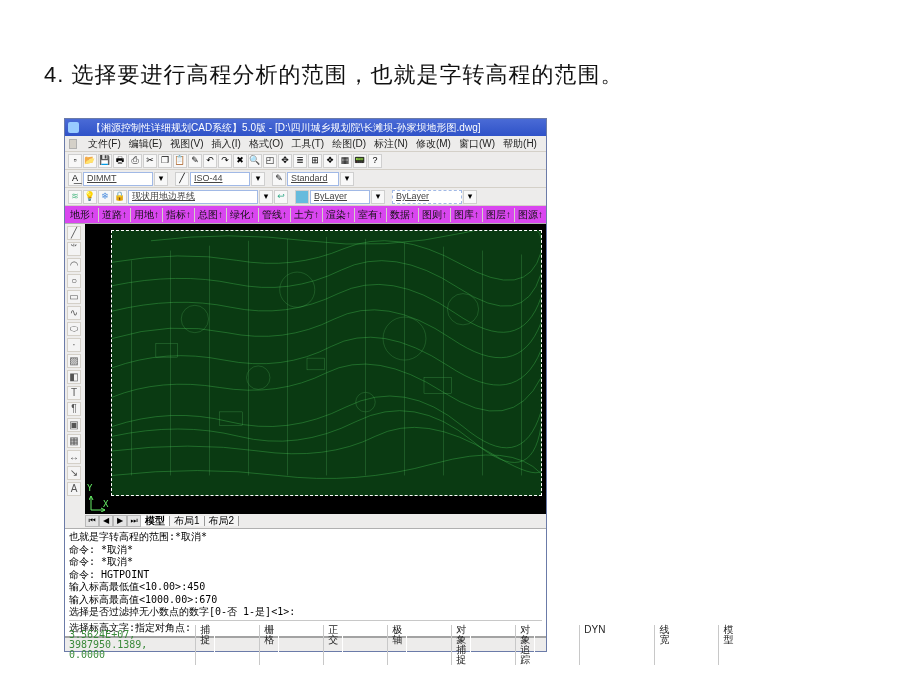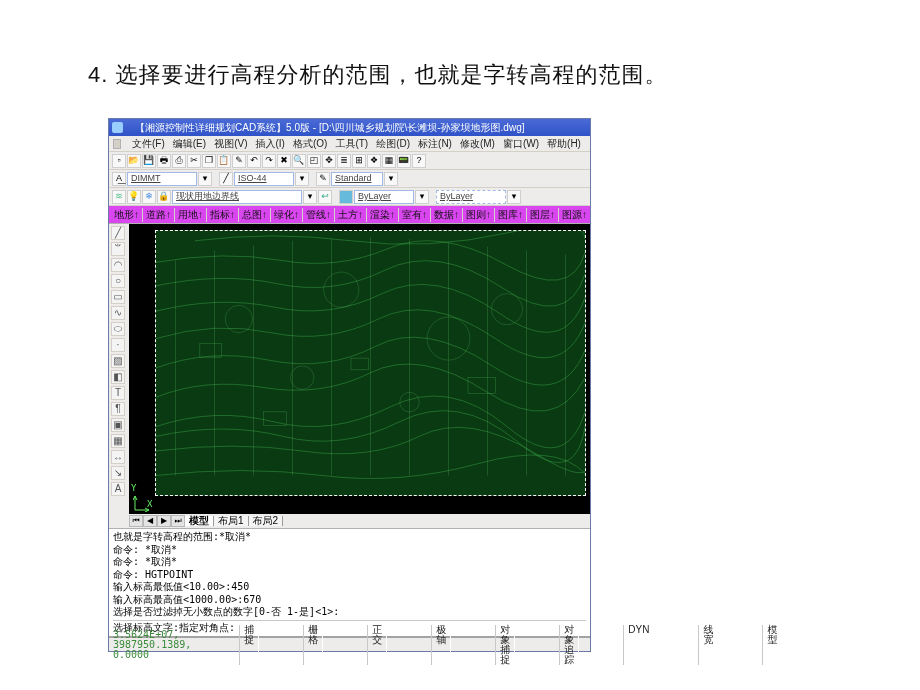--- a/index.html
+++ b/index.html
@@ -1,17 +1,17 @@
 <!DOCTYPE html>
 <html><head>
 <meta charset="utf-8">
 <style>
   * { margin: 0; padding: 0; box-sizing: border-box; }
   body { width: 920px; height: 690px; background: #fff; font-family: "Microsoft YaHei", SimSun, Arial, sans-serif; overflow: hidden; }
-  .page { padding: 60px 60px 0 88px; }
+  .page { padding: 60px 60px 0 44px; }
   .heading { font-size: 22px; color: #111; margin-bottom: 28px; letter-spacing: 1px; }
   .app-window { width: 483px; margin-left: 20px; border: 1px solid #6b7ba8; font-size: 10px; line-height: 1; }
   .titlebar { height: 17px; background: linear-gradient(#4a6bd6, #2f52c8); color: #fff; display: flex; align-items: center; padding: 0 3px; gap: 12px; }
   .titlebar .tb-icon { width: 11px; height: 11px; background: #9cf; border-radius: 2px; display: inline-block; }
   .titlebar .tb-text { flex: 1; font-size: 10px; white-space: nowrap; overflow: hidden; }
   .menubar { height: 16px; background: #edeceb; display: flex; align-items: center; padding: 0 4px; gap: 4px; border-bottom: 1px solid #d4d0c8; }
   .menubar .mh { width: 8px; height: 10px; background: #d4d0c8; border: 1px solid #b0b0b0; margin-right: 3px; }
   .menubar .mi { font-size: 10px; color: #222; padding: 0 4px; cursor: default; }
   .toolbar { height: 18px; background: #edeceb; display: flex; align-items: center; padding: 0 3px; gap: 1px; border-bottom: 1px solid #d4d0c8; }
   .tb-ico { width: 14px; height: 14px; border: 1px solid #cfcfcf; background: #f8f8f8; display: flex; align-items: center; justify-content: center; font-size: 9px; }

